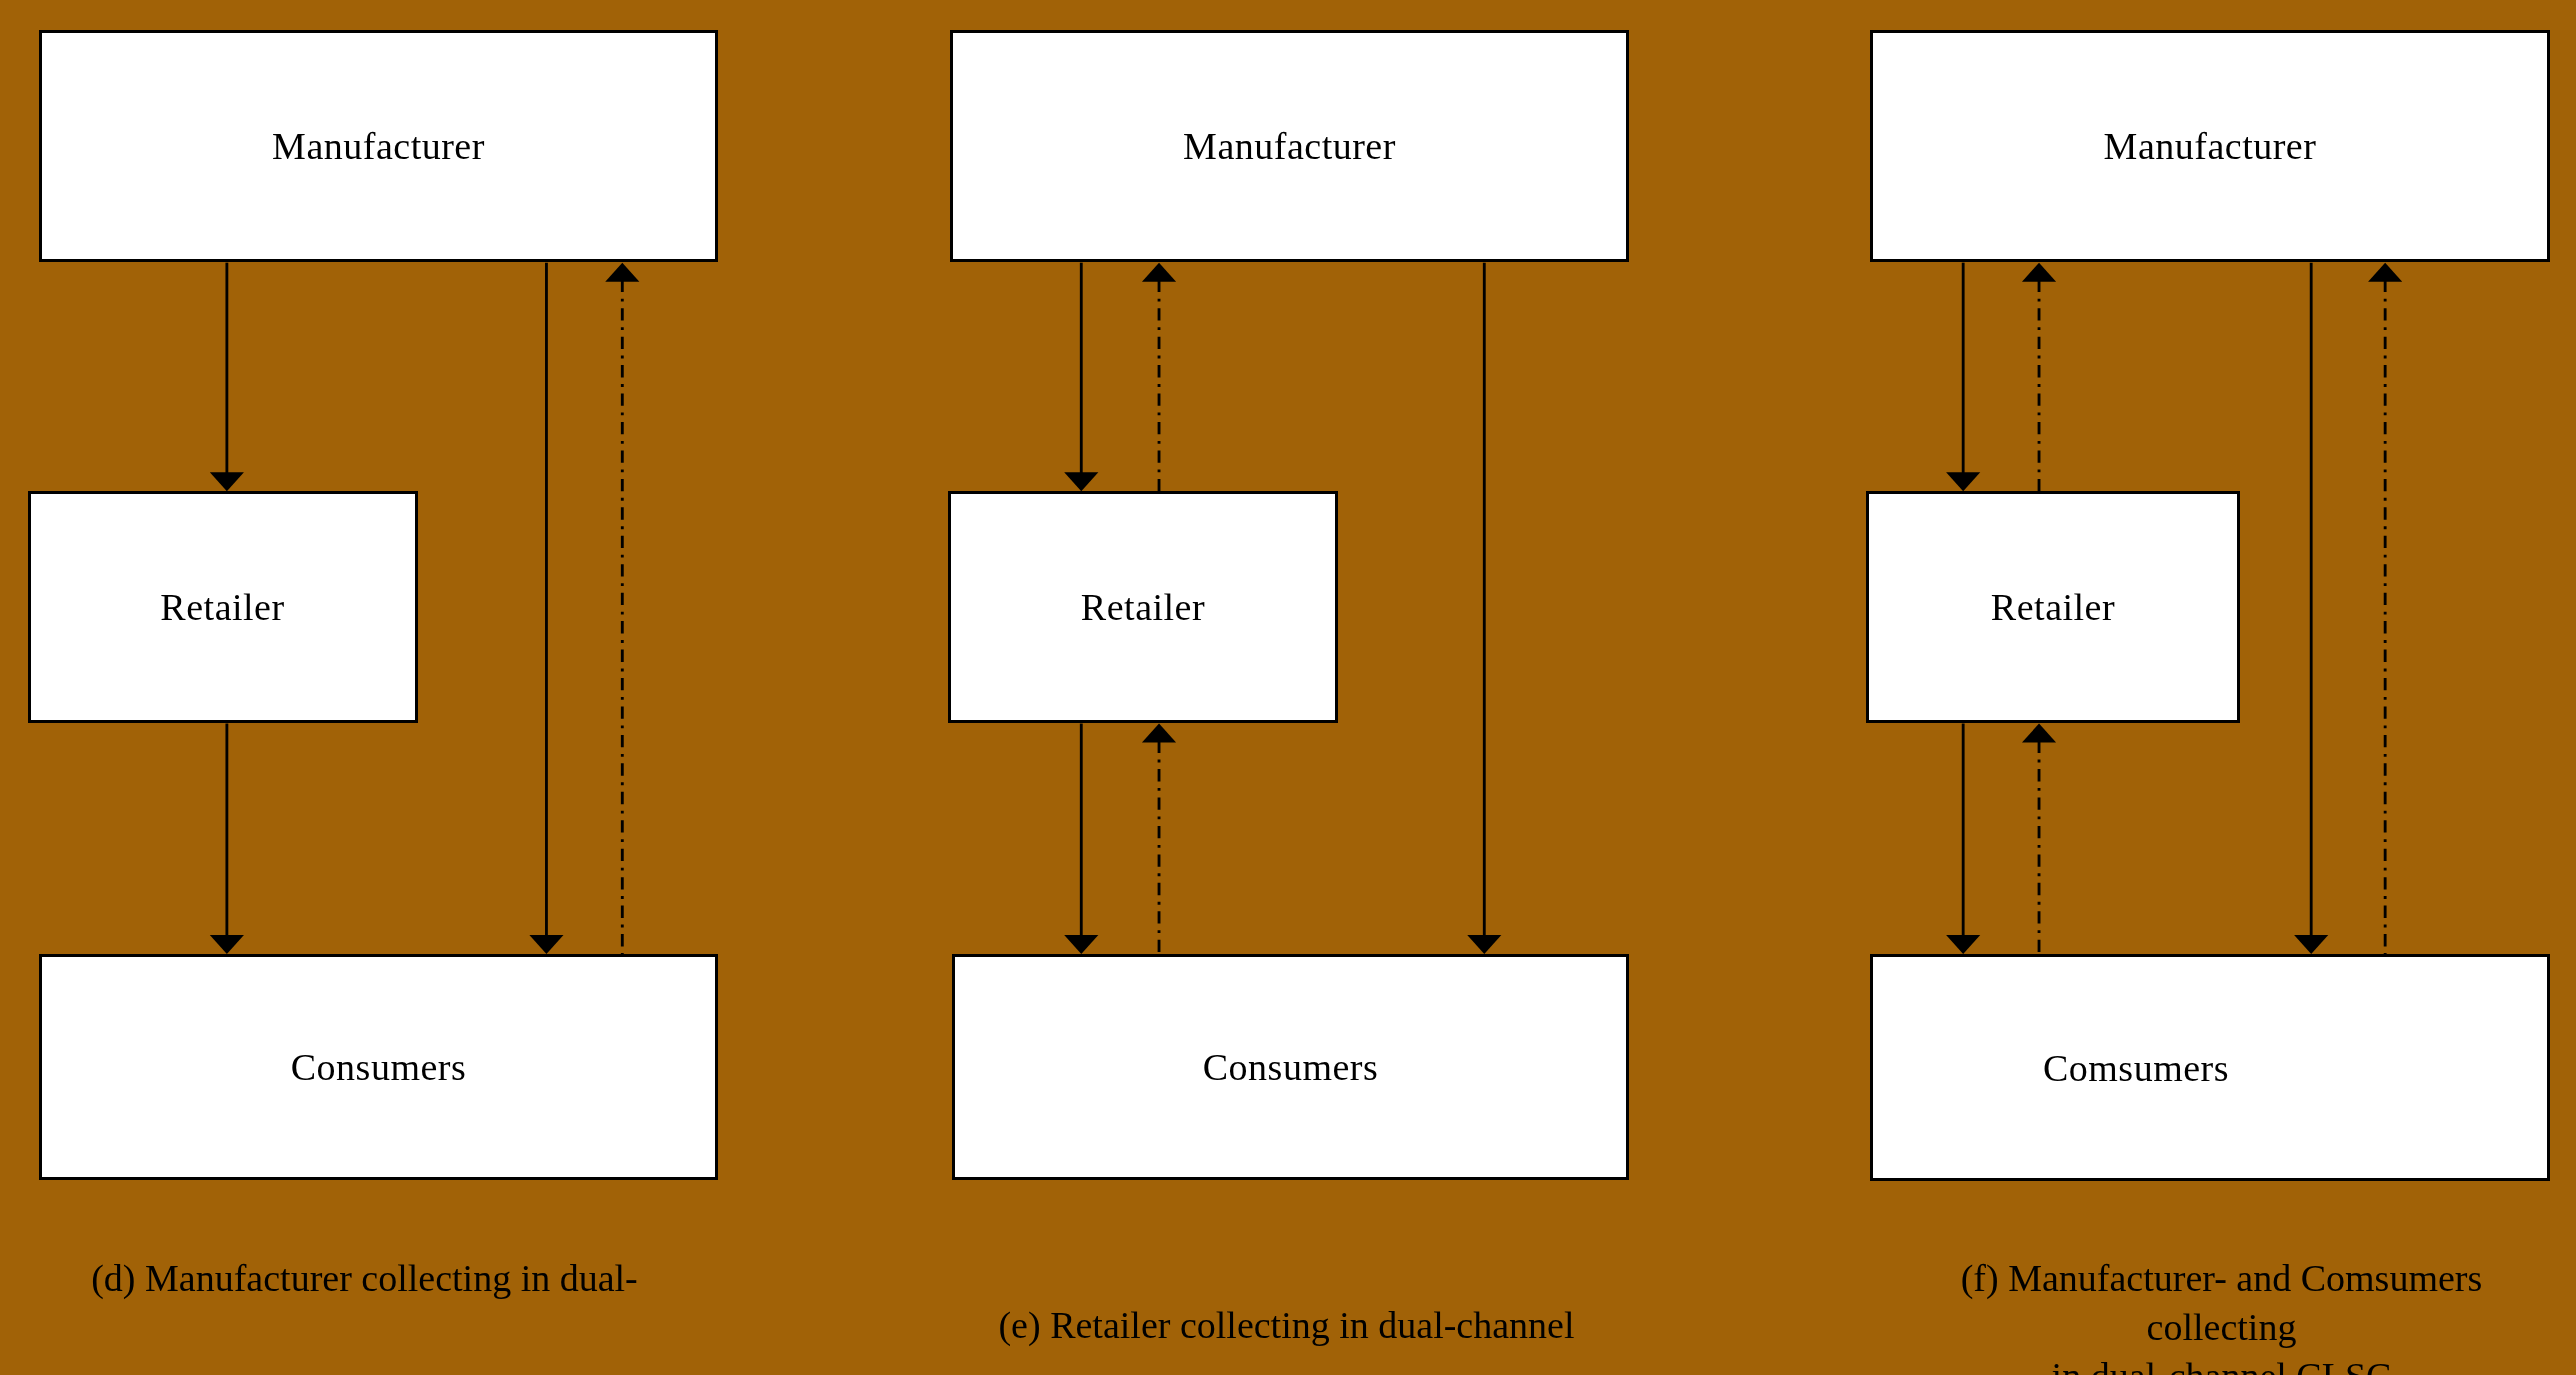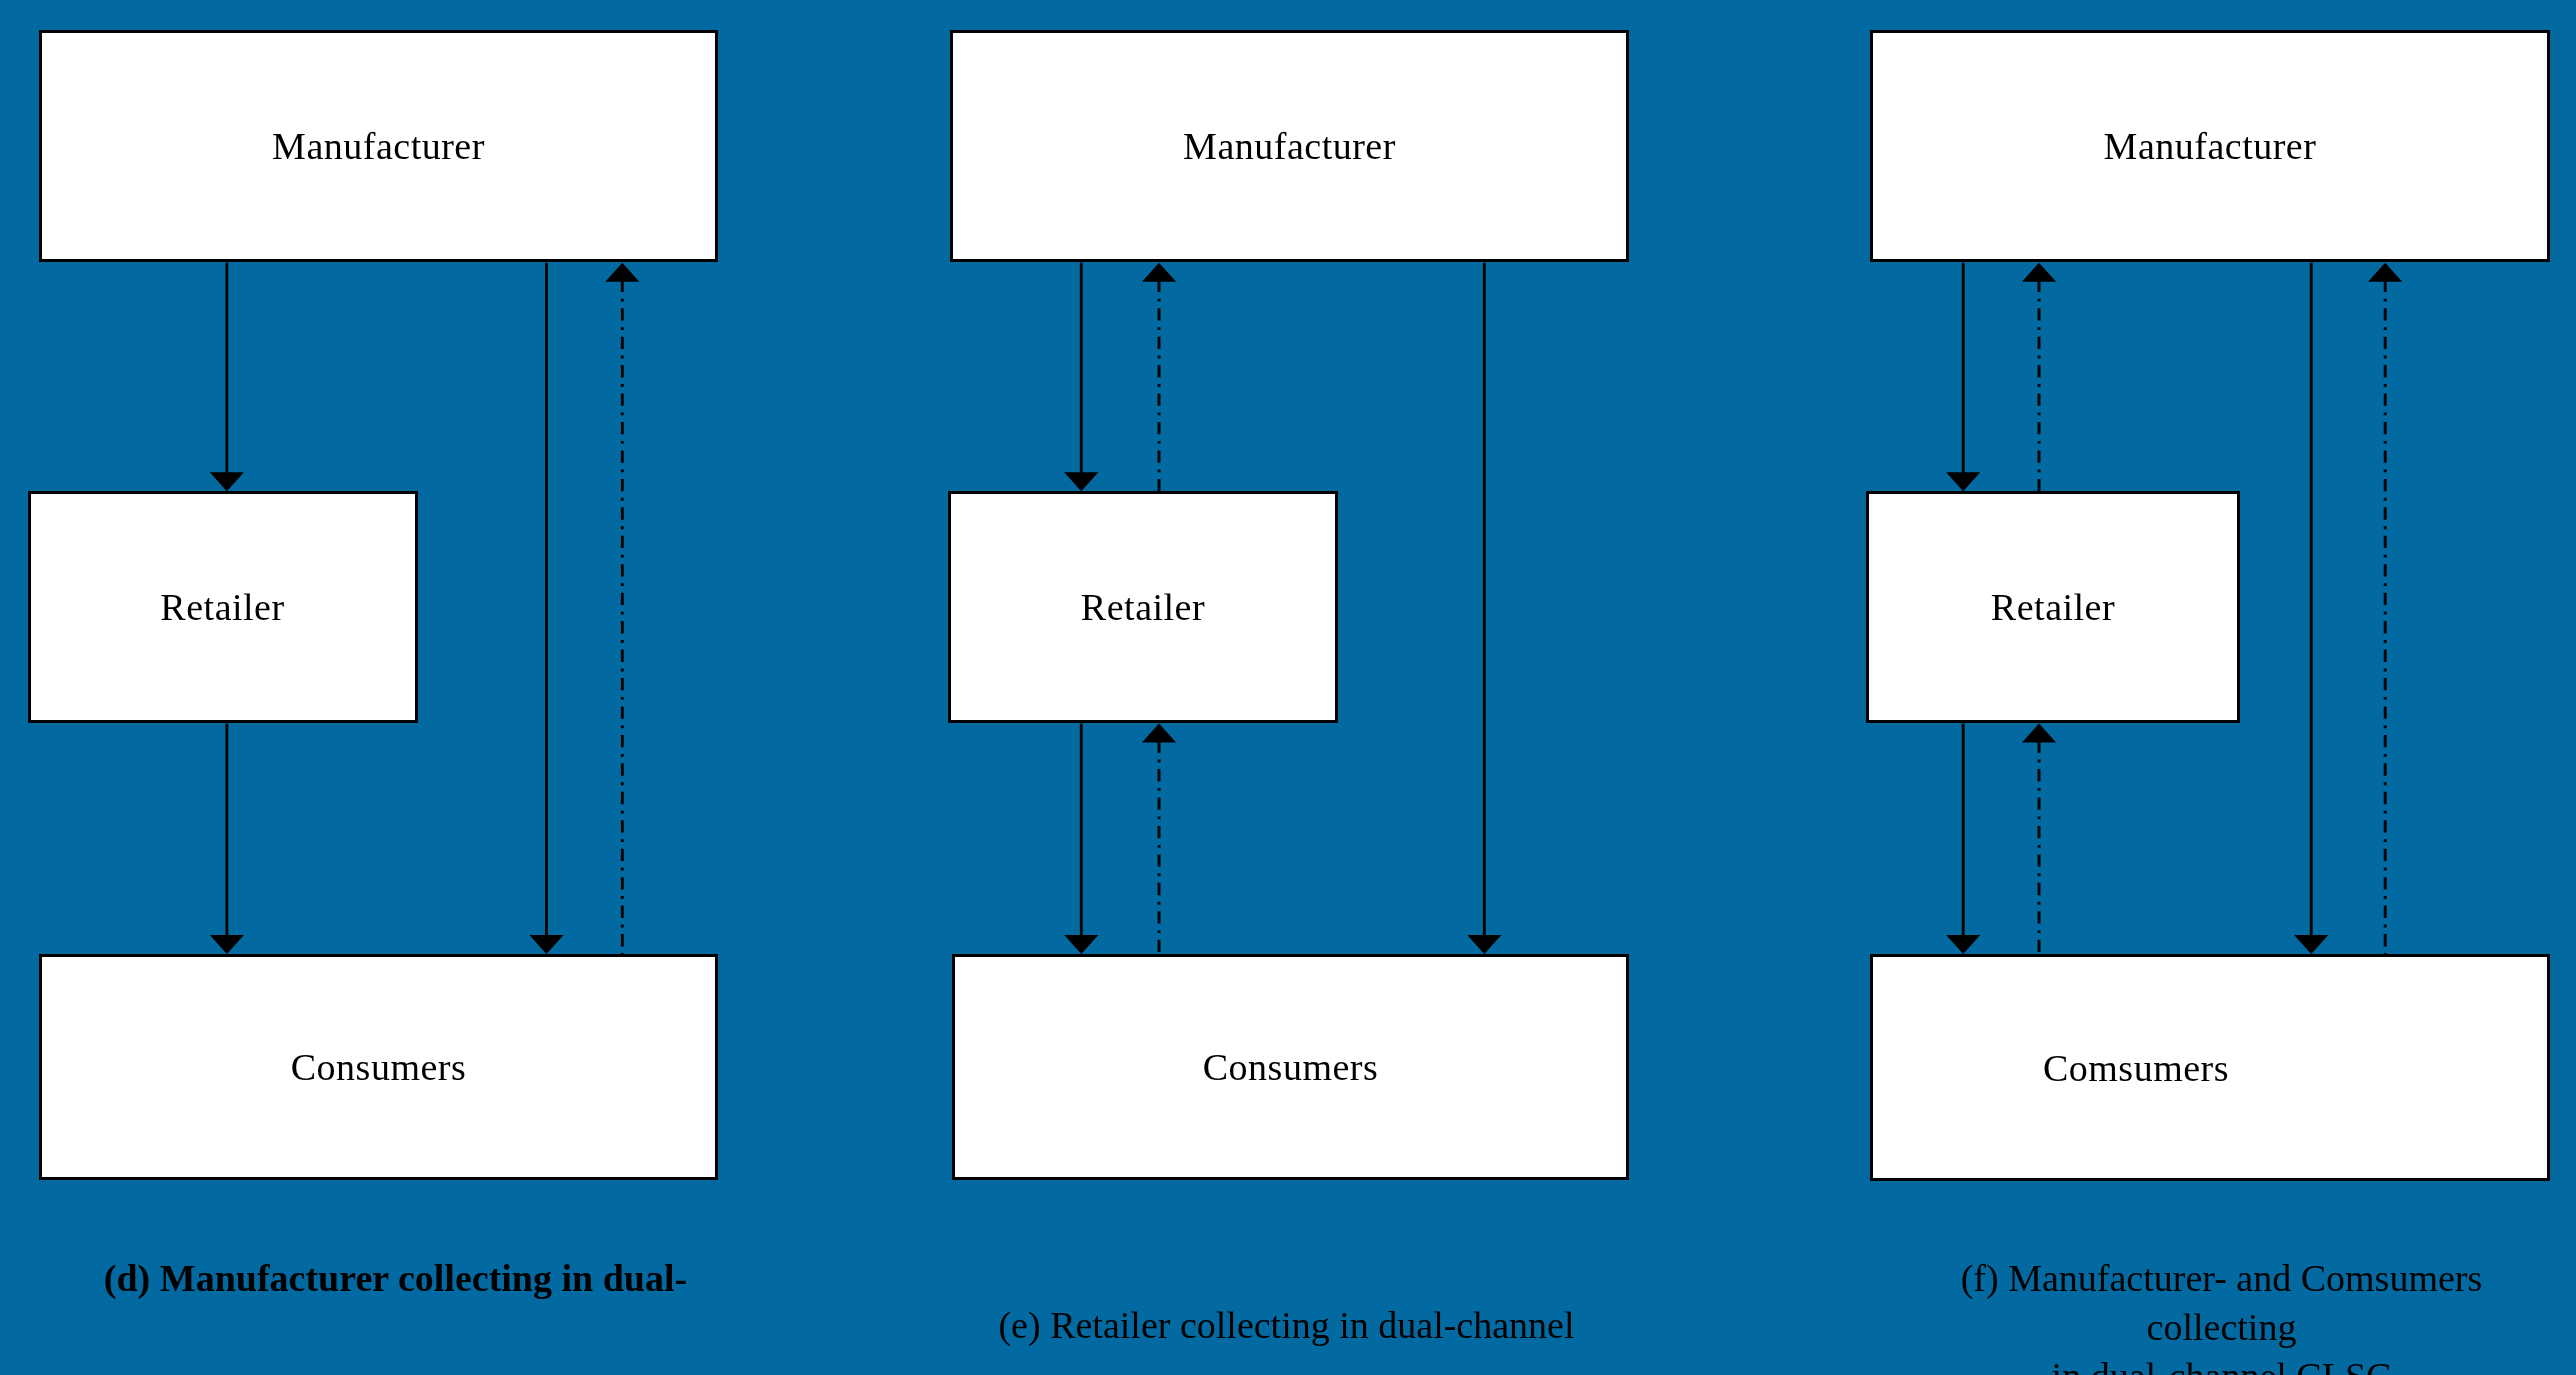--- a/index.html
+++ b/index.html
@@ -1,19 +1,19 @@
 <!DOCTYPE html>
 <html style="font-size:15px"><head>
 <meta charset="utf-8">
 <style>
   html,body{margin:0;padding:0;background:#ffffff;}
   #canvas{
     position:relative;
     width:2576px;height:1375px;
-    background:#0369a1;
+    background:#a16207;
     font-family:"Liberation Serif","DejaVu Serif",serif;
     color:#000;
     overflow:hidden;
   }
   #edges{position:absolute;left:0;top:0;width:2576px;height:1375px;}
   .node{
     position:absolute;
     box-sizing:border-box;
     border:3.8px solid #000;
     background:#fff;
@@ -39,21 +39,21 @@
   .box-f-consumers .node-label{transform:translateX(-74px);}
 
   .caption{
     position:absolute;
     width:607px;
     text-align:center;
     font-size:38px;
     line-height:49px;
     top:1254px;
   }
-  .caption-d{left:92px;font-weight:bold;}
+  .caption-d{left:61px;}
   .caption-e{left:983px;margin-top:47px;}
   .caption-f{left:1918px;}
 </style>
 </head>
 <body>
 
 <div id="canvas">
 
   <svg id="edges" viewBox="0 0 2716 1450" xmlns="http://www.w3.org/2000/svg">
       <g>

